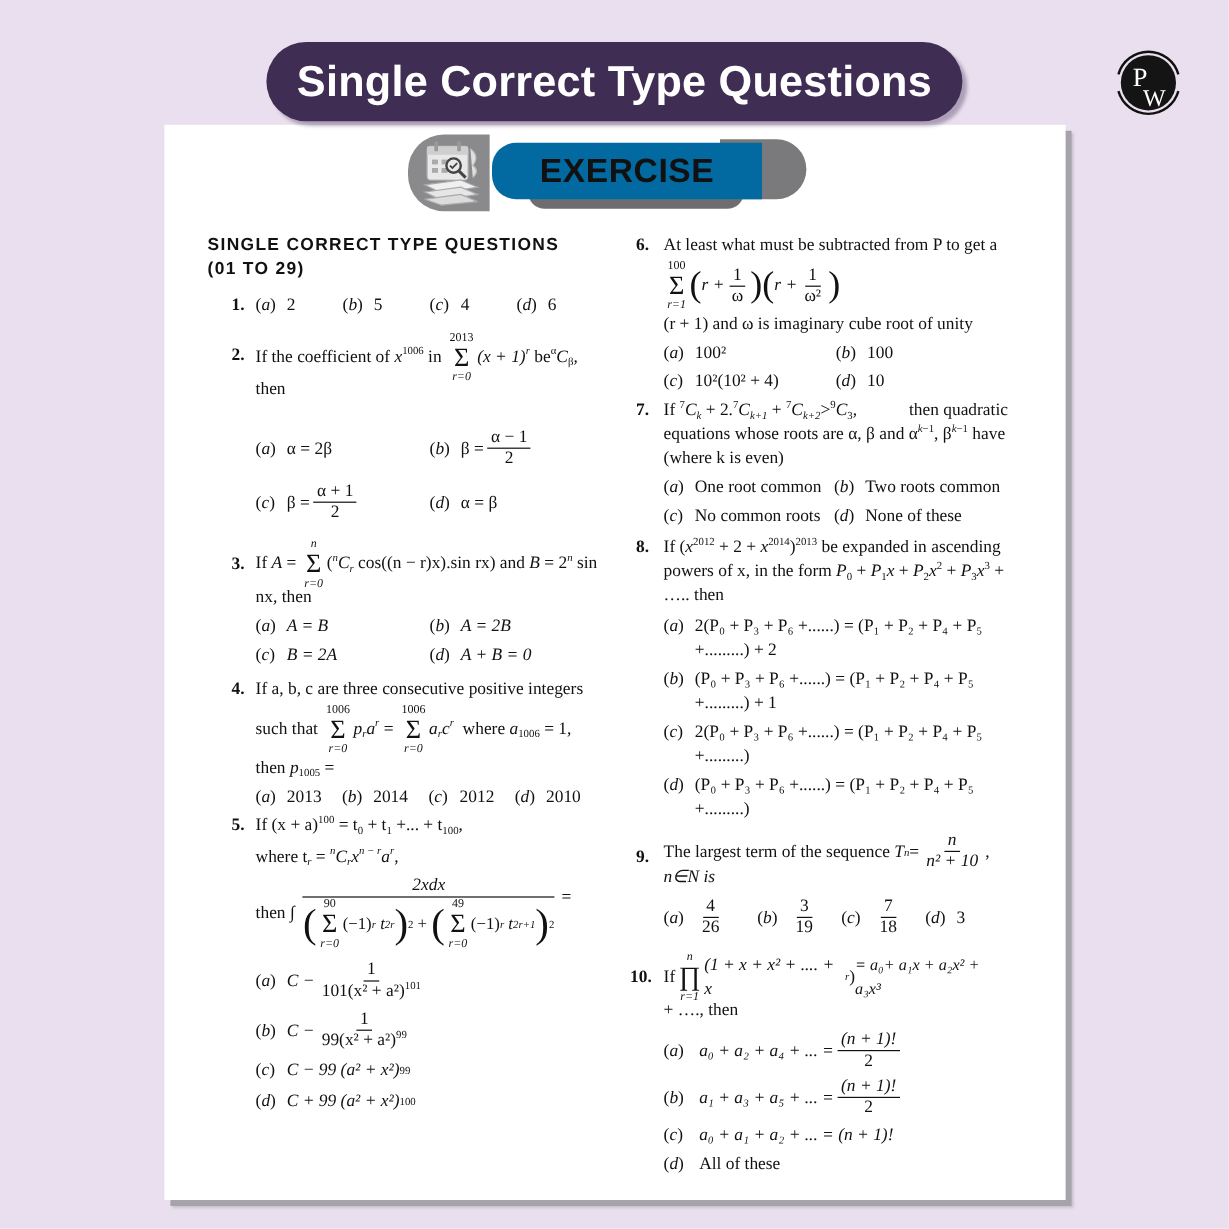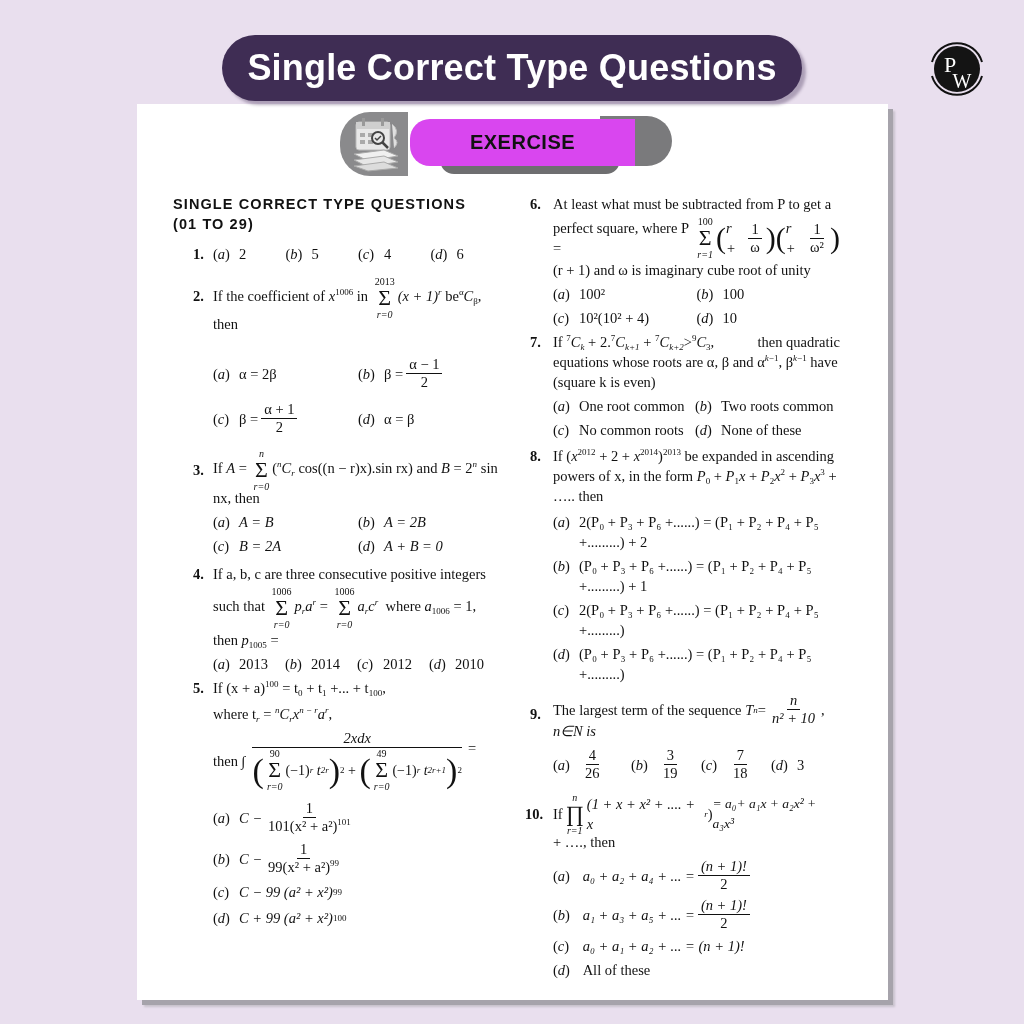--- a/index.html
+++ b/index.html
@@ -24,24 +24,24 @@
   .logo {
     position: absolute; left: 926px; top: 38px; width: 62px; height: 62px;
   }
 
   
   .ex-wrap { position: absolute; left: 340px; top: 110px; width: 335px; height: 65px; z-index: 2; }
   .ex-left { position: absolute; left: 0; top: 2px; width: 68px; height: 64px; background: #8a8a8c; border-radius: 30px 0 0 30px; }
   .ex-bar-bottom { position: absolute; left: 100px; top: 40px; width: 180px; height: 24px; background: #6e6e70; border-radius: 0 0 14px 14px; }
   .ex-right { position: absolute; left: 260px; top: 6px; width: 72px; height: 50px; background: #7a7a7c; border-radius: 0 26px 26px 0; }
   .ex-label {
-    position: absolute; left: 70px; top: 9px; width: 225px; height: 47px; background: #d946ef;
+    position: absolute; left: 70px; top: 9px; width: 225px; height: 47px; background: #0369a1;
     border-radius: 20px 0 0 20px;
     display: flex; align-items: center; justify-content: center;
-    font-family: "Liberation Sans", sans-serif; font-weight: bold; font-size: 20px; color: #111; letter-spacing: 0.5px;
+    font-family: "Liberation Sans", sans-serif; font-weight: bold; font-size: 28px; color: #111; letter-spacing: 0.5px;
   }
   .ex-icon { position: absolute; left: 8px; top: 6px; width: 58px; height: 56px; }
 
   .col { position: absolute; font-size: 14.5px; line-height: 20px; }
   .col-left { left: 173px; top: 194px; width: 330px; }
   .col-right { left: 530px; top: 194px; width: 310px; }
 
   .section-head {
     font-family: "Liberation Sans", sans-serif; font-weight: 900; font-size: 14.5px; letter-spacing: 1.1px;
     line-height: 20px; margin-bottom: 6px;
@@ -319,21 +319,20 @@
   </div>
 </div>
 
 <div class="col col-right">
 
   <div class="q">
     <span class="qnum">6.</span>
     <div>
       <div>At least what must be subtracted from P to get a</div>
       <div style="display:flex; align-items:center; margin-top:2px;">
-        <span>perfect square, where P =</span>
         <span class="sigma">
             <span class="lim">100</span>
             <span class="sym">Σ</span>
             <span class="lim it">r=1</span>
           </span>
         <span style="font-size:30px; font-weight:lighter;">(</span>
           <span class="it">r +</span>
           <span class="frac">
             <span class="num">1</span>
             <span class="den">ω</span>
@@ -370,21 +369,21 @@
   </div>
 
   <div class="q" style="margin-top:4px;">
     <span class="qnum">7.</span>
     <div>
       <div style="display:flex; justify-content:space-between;">
         <span>If <sup>7</sup><span class="it">C</span><sub class="it">k</sub> + 2.<sup>7</sup><span class="it">C</span><sub class="it">k+1</sub> + <sup>7</sup><span class="it">C</span><sub class="it">k+2</sub>&gt;<sup>9</sup><span class="it">C</span><sub>3</sub>,</span>
           <span>then quadratic</span>
       </div>
       <div>equations whose roots are α, β and α<sup class="it">k</sup><sup>−1</sup>, β<sup class="it">k</sup><sup>−1</sup> have</div>
-      <div>(square k is even)</div>
+      <div>(where k is even)</div>
     </div>
     <div class="opts" style="margin-top:4px; grid-template-columns: 142px 160px; row-gap:4px;">
       <div class="opt">
           <span class="olbl">a</span>
           <span>One root common</span>
         </div>
       <div class="opt">
           <span class="olbl">b</span>
           <span>Two roots common</span>
         </div>

